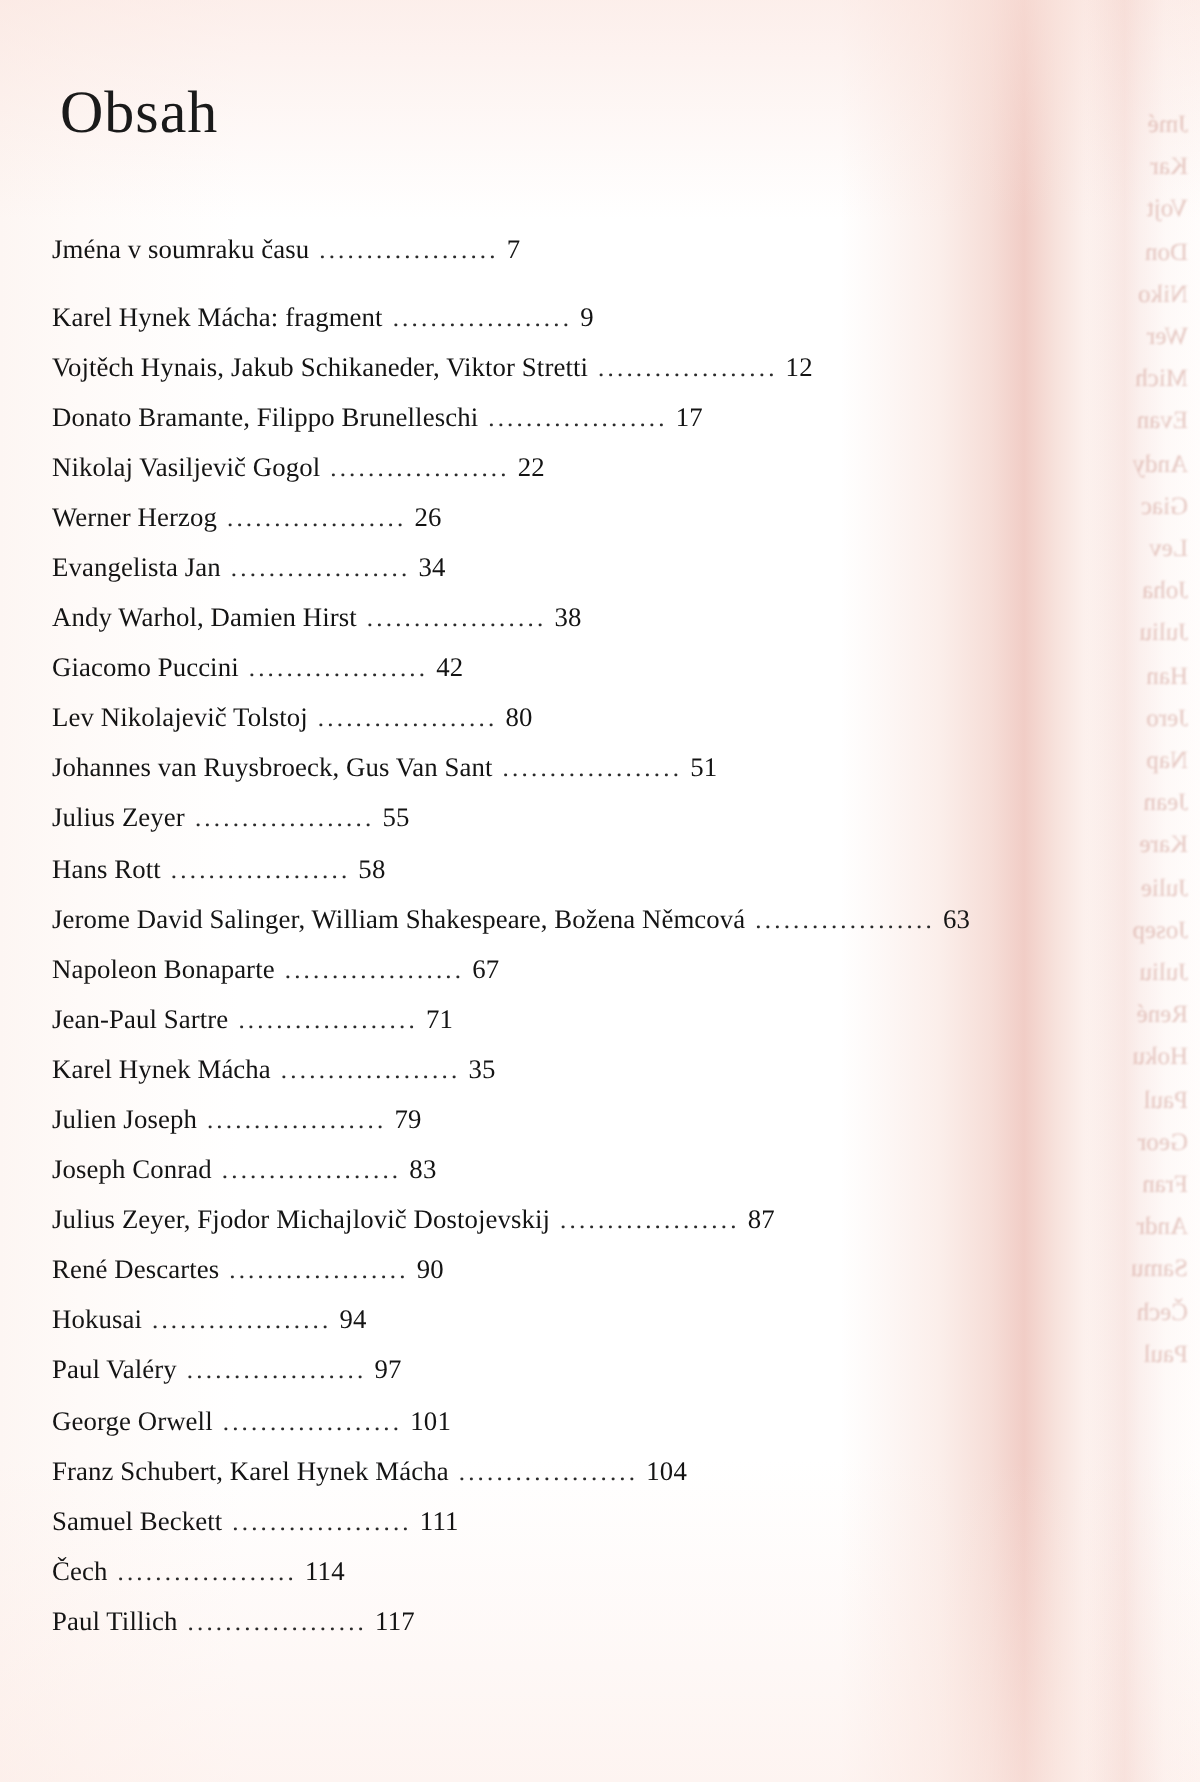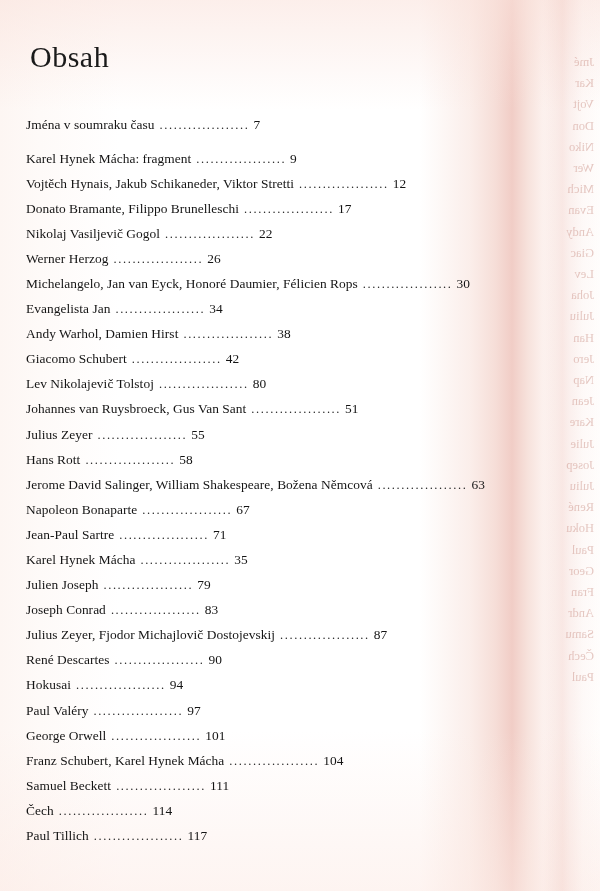--- a/index.html
+++ b/index.html
@@ -162,24 +162,23 @@
 
   <div class="content">
     <div class="title">Obsah</div>
     <div class="toc">
         <div class="toc-entry gap"><span class="toc-label">Jména v soumraku času</span><span class="toc-dots">...................</span><span class="toc-page">7</span></div>
         <div class="toc-entry"><span class="toc-label">Karel Hynek Mácha: fragment</span><span class="toc-dots">...................</span><span class="toc-page">9</span></div>
         <div class="toc-entry"><span class="toc-label">Vojtěch Hynais, Jakub Schikaneder, Viktor Stretti</span><span class="toc-dots">...................</span><span class="toc-page">12</span></div>
         <div class="toc-entry"><span class="toc-label">Donato Bramante, Filippo Brunelleschi</span><span class="toc-dots">...................</span><span class="toc-page">17</span></div>
         <div class="toc-entry"><span class="toc-label">Nikolaj Vasiljevič Gogol</span><span class="toc-dots">...................</span><span class="toc-page">22</span></div>
         <div class="toc-entry"><span class="toc-label">Werner Herzog</span><span class="toc-dots">...................</span><span class="toc-page">26</span></div>
-        <div class="toc-entry"><span class="toc-label">Michelangelo, Jan van Eyck, Honoré Daumier, Félicien Rops</span><span class="toc-dots">...................</span><span class="toc-page">30</span></div>
         <div class="toc-entry"><span class="toc-label">Evangelista Jan</span><span class="toc-dots">...................</span><span class="toc-page">34</span></div>
         <div class="toc-entry"><span class="toc-label">Andy Warhol, Damien Hirst</span><span class="toc-dots">...................</span><span class="toc-page">38</span></div>
-        <div class="toc-entry"><span class="toc-label">Giacomo Schubert</span><span class="toc-dots">...................</span><span class="toc-page">42</span></div>
+        <div class="toc-entry"><span class="toc-label">Giacomo Puccini</span><span class="toc-dots">...................</span><span class="toc-page">42</span></div>
         <div class="toc-entry"><span class="toc-label">Lev Nikolajevič Tolstoj</span><span class="toc-dots">...................</span><span class="toc-page">80</span></div>
         <div class="toc-entry"><span class="toc-label">Johannes van Ruysbroeck, Gus Van Sant</span><span class="toc-dots">...................</span><span class="toc-page">51</span></div>
         <div class="toc-entry"><span class="toc-label">Julius Zeyer</span><span class="toc-dots">...................</span><span class="toc-page">55</span></div>
         <div class="toc-entry"><span class="toc-label">Hans Rott</span><span class="toc-dots">...................</span><span class="toc-page">58</span></div>
         <div class="toc-entry"><span class="toc-label">Jerome David Salinger, William Shakespeare, Božena Němcová</span><span class="toc-dots">...................</span><span class="toc-page">63</span></div>
         <div class="toc-entry"><span class="toc-label">Napoleon Bonaparte</span><span class="toc-dots">...................</span><span class="toc-page">67</span></div>
         <div class="toc-entry"><span class="toc-label">Jean-Paul Sartre</span><span class="toc-dots">...................</span><span class="toc-page">71</span></div>
         <div class="toc-entry"><span class="toc-label">Karel Hynek Mácha</span><span class="toc-dots">...................</span><span class="toc-page">35</span></div>
         <div class="toc-entry"><span class="toc-label">Julien Joseph</span><span class="toc-dots">...................</span><span class="toc-page">79</span></div>
         <div class="toc-entry"><span class="toc-label">Joseph Conrad</span><span class="toc-dots">...................</span><span class="toc-page">83</span></div>

